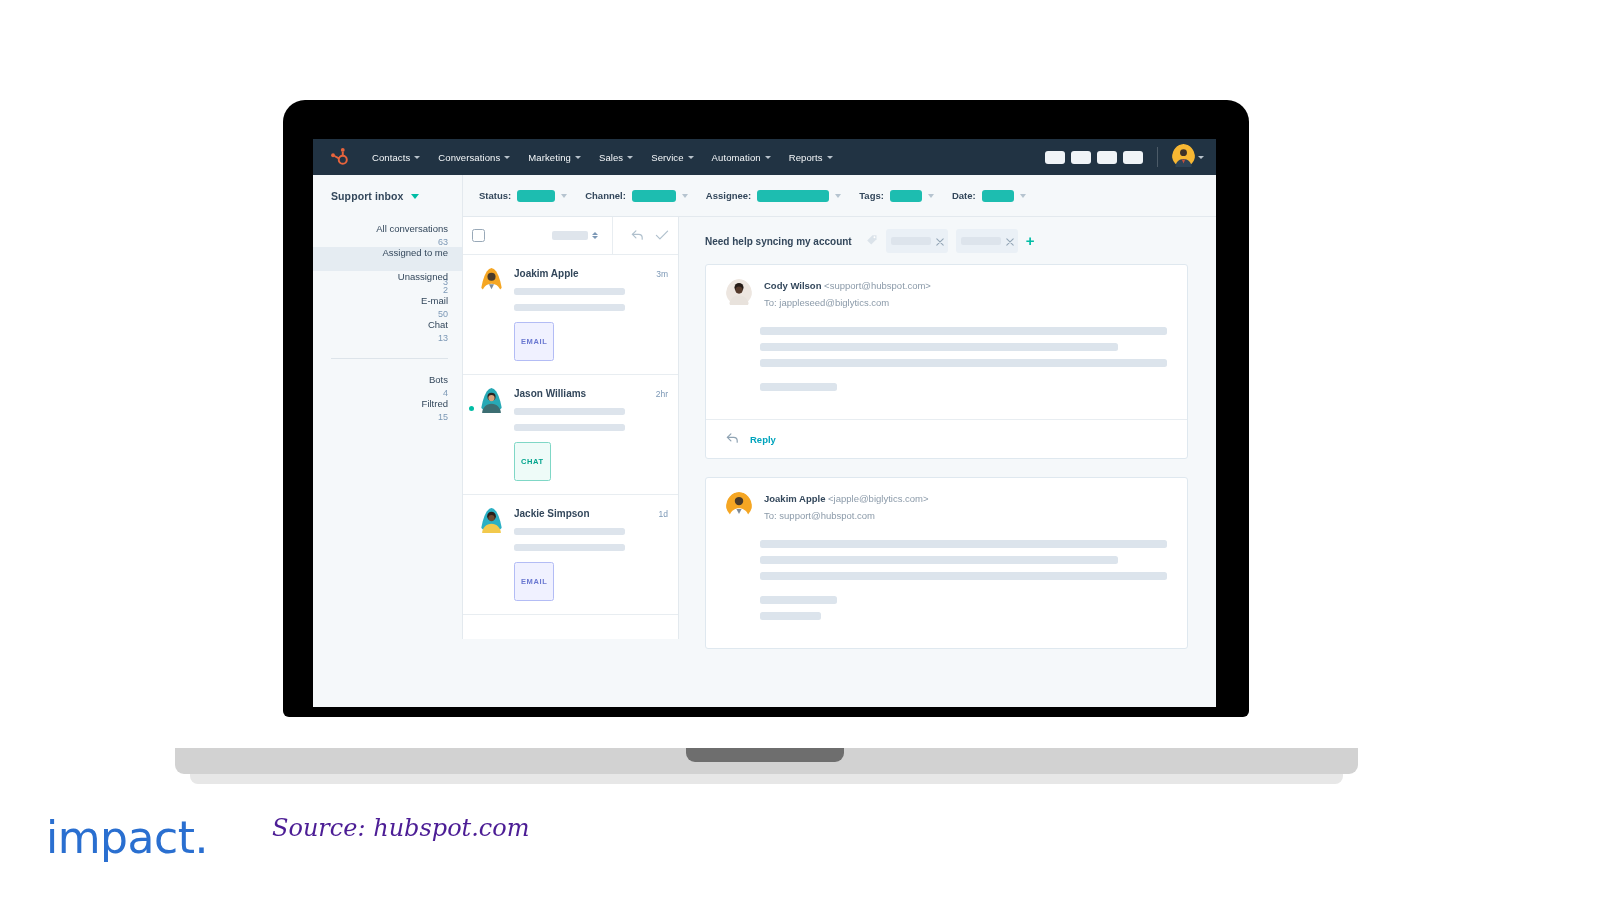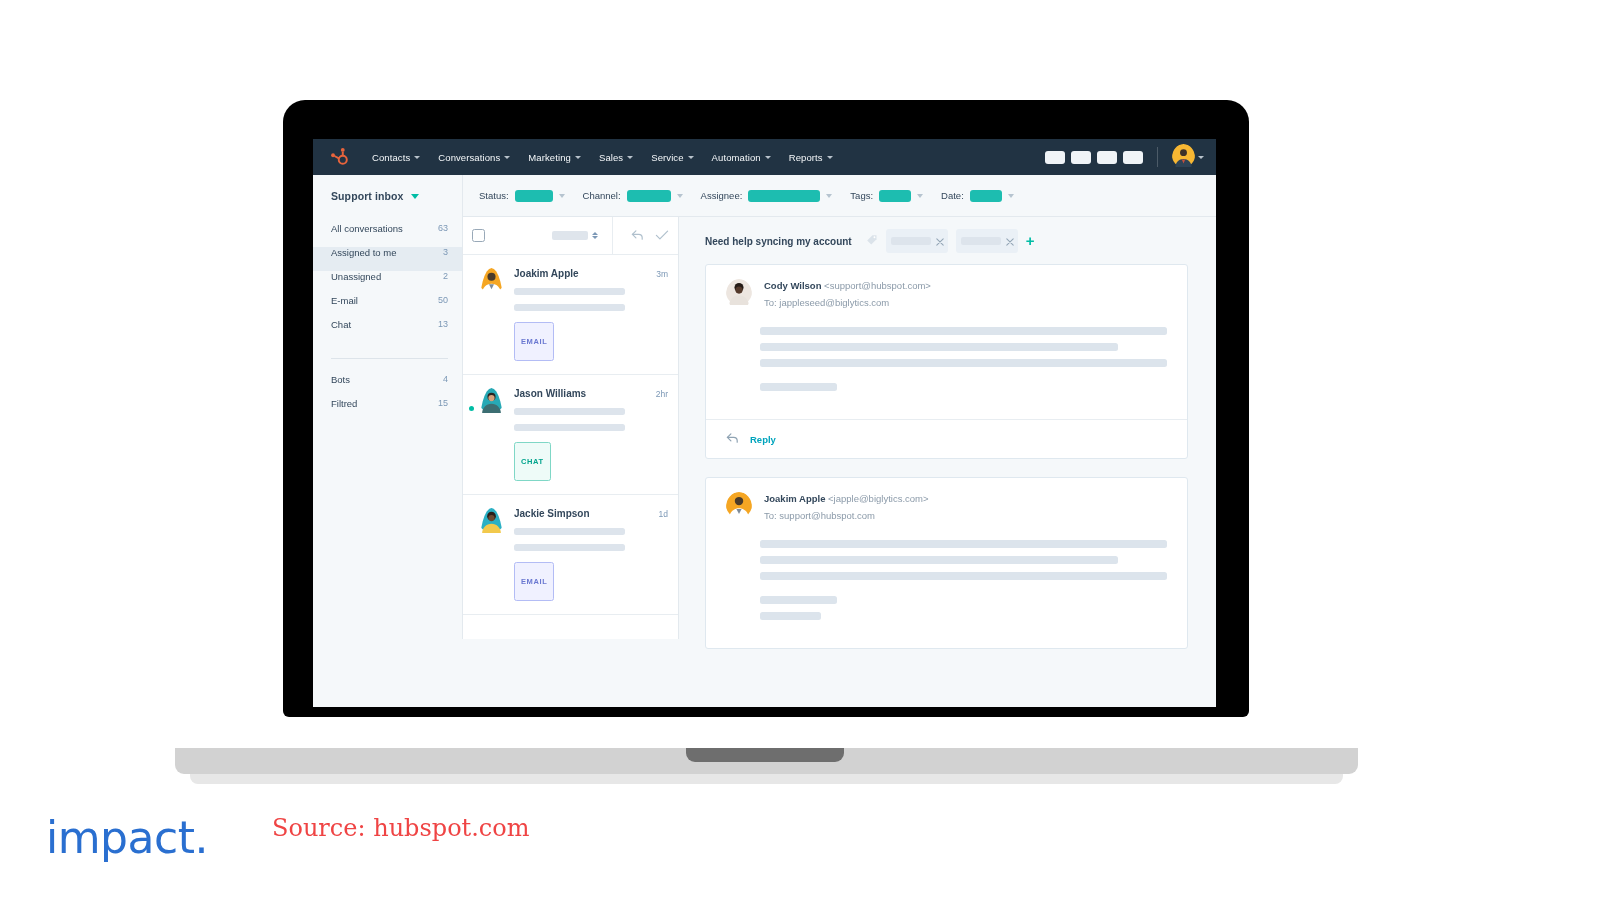--- a/index.html
+++ b/index.html
@@ -116,25 +116,26 @@
   .sidebar-head .label { font-size: 10.5px; color: #33475b; font-weight: bold; letter-spacing: .1px; }
   .caret-teal {
     width: 0; height: 0;
     border-left: 4px solid transparent;
     border-right: 4px solid transparent;
     border-top: 5px solid #00bda5;
   }
   .sidebar-list { padding-top: 6px; }
   .side-item {
     display: flex;
-    align-items: flex-start;
+    align-items: flex-end;
     justify-content: space-between;
     padding: 0 14px 0 18px;
     height: 24px;
     cursor: pointer;
+    flex-direction: column;
   }
   .side-item.active { background: #e5ecf2; gap: 19px; }
   .side-item .name { font-size: 9.5px; color: #33475b; }
   .side-item .count { font-size: 9px; color: #7c98b6; }
   .side-sep { height: 1px; background: #dde4ea; margin: 15px 14px 15px 18px; }
   .sidebar-foot {
     margin-top: auto;
     height: 46px;
     display: flex;
     align-items: center;
@@ -170,21 +171,21 @@
     align-items: center;
     padding-left: 16px;
     gap: 18px;
   }
   .filter {
     display: flex;
     align-items: center;
     gap: 6px;
     cursor: pointer;
   }
-  .filter .flabel { font-size: 9.5px; color: #33475b; font-weight: normal; }
+  .filter .flabel { font-size: 9.5px; color: #33475b; font-weight: bold; }
   .filter .fpill { height: 12px; border-radius: 3px; background: #1dbdb0; }
 
   .panes { flex: 1; display: flex; min-height: 0; }
 
   
   .convlist {
     width: 216px;
     flex: 0 0 216px;
     background: #ffffff;
     border-right: 1px solid #e3e9ee;
@@ -318,22 +319,23 @@
     left: 46px; top: 22px;
     font-family: "DejaVu Sans", sans-serif;
     font-size: 44px;
     color: #2a6fd0;
     letter-spacing: -0.5px;
   }
   .source {
     position: absolute;
     left: 272px; top: 24px;
     font-family: "DejaVu Serif", serif;
+    font-style: italic;
     font-size: 24px;
-    color: #ef4444;
+    color: #4c1d95;
   }
 </style>
 </head>
 <body>
 
 <div id="laptop">
   <div class="laptop-lid"></div>
 
   <div class="laptop-screen">
 

